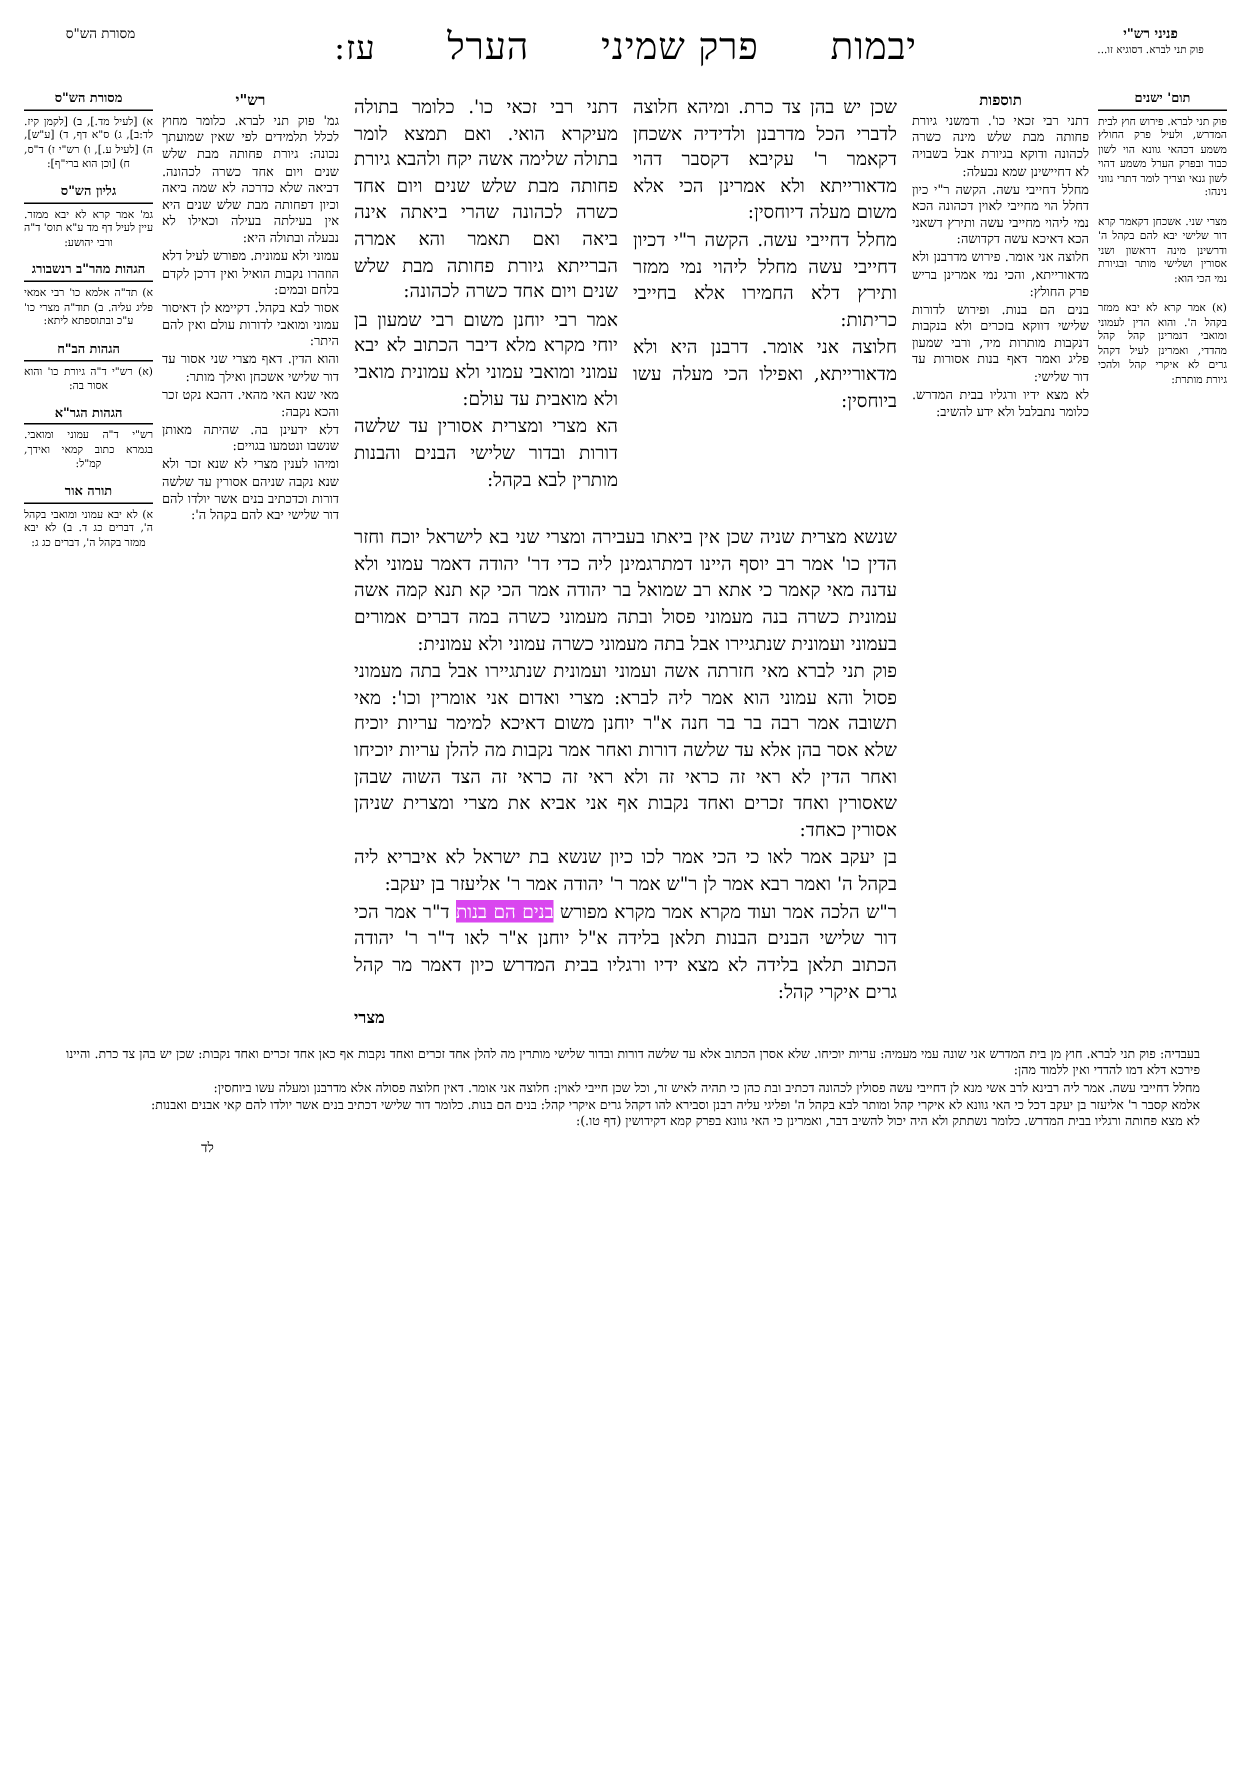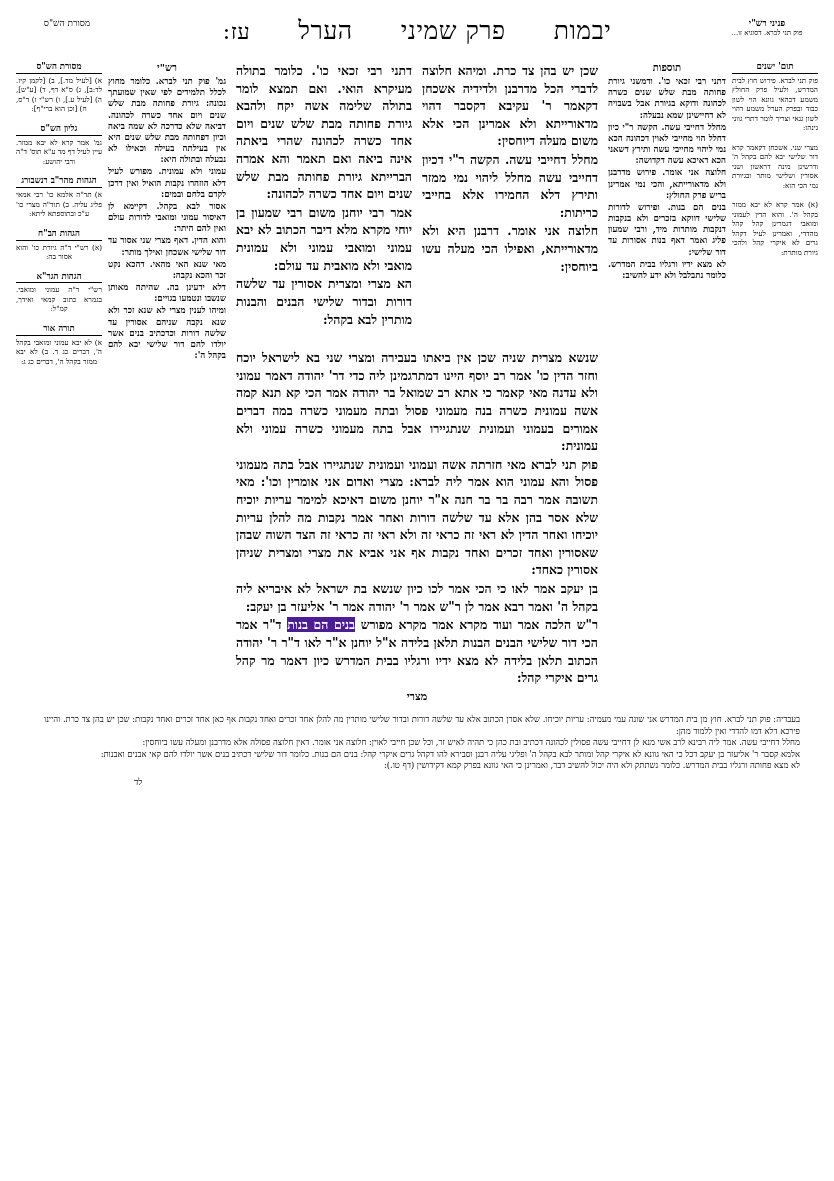--- a/index.html
+++ b/index.html
@@ -131,37 +131,37 @@
   
   .col-gemara {
     flex: 1;
     font-family: "DejaVu Serif", serif;
     font-size: 12.4px;
     line-height: 1.42;
     text-align: justify;
     direction: rtl;
     padding: 0 4px;
   }
-  .gem-p { margin: 0 0 1px 0; font-weight: bold; }
+  .gem-p { margin: 0 0 1px 0; }
   .highlight {
-    background: #4c1d95;
+    background: #d946ef;
     color: #fff;
     padding: 0 0;
   }
 
   
   .gem-columns {
     display: flex;
     flex-direction: row-reverse;
     gap: 10px;
   }
   .gem-col { flex: 1; }
 
   .catchword {
-    text-align: center;
+    text-align: left;
     font-family: "DejaVu Serif", serif;
     font-weight: bold;
     font-size: 11px;
     margin-top: 2px;
   }
 
   
   .bottom {
     margin-top: 10px;
     font-family: "DejaVu Serif", serif;
@@ -266,21 +266,21 @@
 
       <p class="gem-p" style="margin-top:20px;">שנשא מצרית שניה שכן אין ביאתו בעבירה ומצרי שני בא לישראל יוכח וחזר הדין כו' אמר רב יוסף היינו דמתרגמינן ליה כדי דר' יהודה דאמר עמוני ולא עדנה מאי קאמר כי אתא רב שמואל בר יהודה אמר הכי קא תנא קמה אשה עמונית כשרה בנה מעמוני פסול ובתה מעמוני כשרה במה דברים אמורים בעמוני ועמונית שנתגיירו אבל בתה מעמוני כשרה עמוני ולא עמונית:</p>
       <p class="gem-p">פוק תני לברא מאי חזרתה אשה ועמוני ועמונית שנתגיירו אבל בתה מעמוני פסול והא עמוני הוא אמר ליה לברא: מצרי ואדום אני אומרין וכו': מאי תשובה אמר רבה בר בר חנה א"ר יוחנן משום דאיכא למימר עריות יוכיח שלא אסר בהן אלא עד שלשה דורות ואחר אמר נקבות מה להלן עריות יוכיחו ואחר הדין לא ראי זה כראי זה ולא ראי זה כראי זה הצד השוה שבהן שאסורין ואחד זכרים ואחד נקבות אף אני אביא את מצרי ומצרית שניהן אסורין כאחד:</p>
       <p class="gem-p">בן יעקב אמר לאו כי הכי אמר לכו כיון שנשא בת ישראל לא איבריא ליה בקהל ה' ואמר רבא אמר לן ר"ש אמר ר' יהודה אמר ר' אליעזר בן יעקב:</p>
       <p class="gem-p">ר"ש הלכה אמר ועוד מקרא אמר מקרא מפורש ‏<span class="highlight">בנים הם בנות</span>‏ ד"ר אמר הכי דור שלישי הבנים הבנות תלאן בלידה א"ל יוחנן א"ר לאו ד"ר ר' יהודה הכתוב תלאן בלידה לא מצא ידיו ורגליו בבית המדרש כיון דאמר מר קהל גרים איקרי קהל:</p>
       <div class="catchword">מצרי</div>
     </div>
 
     <div class="col col-tosafot">
       <div class="script-head">תוספות</div>
-      <p class="gem-p">דתני רבי זכאי כו'. ודמשני גיורת פחותה מבת שלש שנים כשרה לכהונה ודוקא בגיורת אבל בשבויה לא דחיישינן שמא נבעלה:</p>
+      <p class="gem-p">דתני רבי זכאי כו'. ודמשני גיורת פחותה מבת שלש מינה כשרה לכהונה ודוקא בגיורת אבל בשבויה לא דחיישינן שמא נבעלה:</p>
       <p class="gem-p">מחלל דחייבי עשה. הקשה ר"י כיון דחלל הוי מחייבי לאוין דכהונה הכא נמי ליהוי מחייבי עשה ותירץ דשאני הכא דאיכא עשה דקדושה:</p>
       <p class="gem-p">חלוצה אני אומר. פירוש מדרבנן ולא מדאורייתא, והכי נמי אמרינן בריש פרק החולץ:</p>
       <p class="gem-p">בנים הם בנות. ופירוש לדורות שלישי דווקא בזכרים ולא בנקבות דנקבות מותרות מיד, ורבי שמעון פליג ואמר דאף בנות אסורות עד דור שלישי:</p>
       <p class="gem-p">לא מצא ידיו ורגליו בבית המדרש. כלומר נתבלבל ולא ידע להשיב:</p>
     </div>
 
     <div class="col col-outer-left">
       <div class="note-block">
         <div class="note-title">תום' ישנים</div>
         <div class="note-body">פוק תני לברא. פירוש חוץ לבית המדרש, ולעיל פרק החולץ משמע דכהאי גוונא הוי לשון כבוד ובפרק הערל משמע דהוי לשון גנאי וצריך לומר דתרי גווני נינהו:</div>

